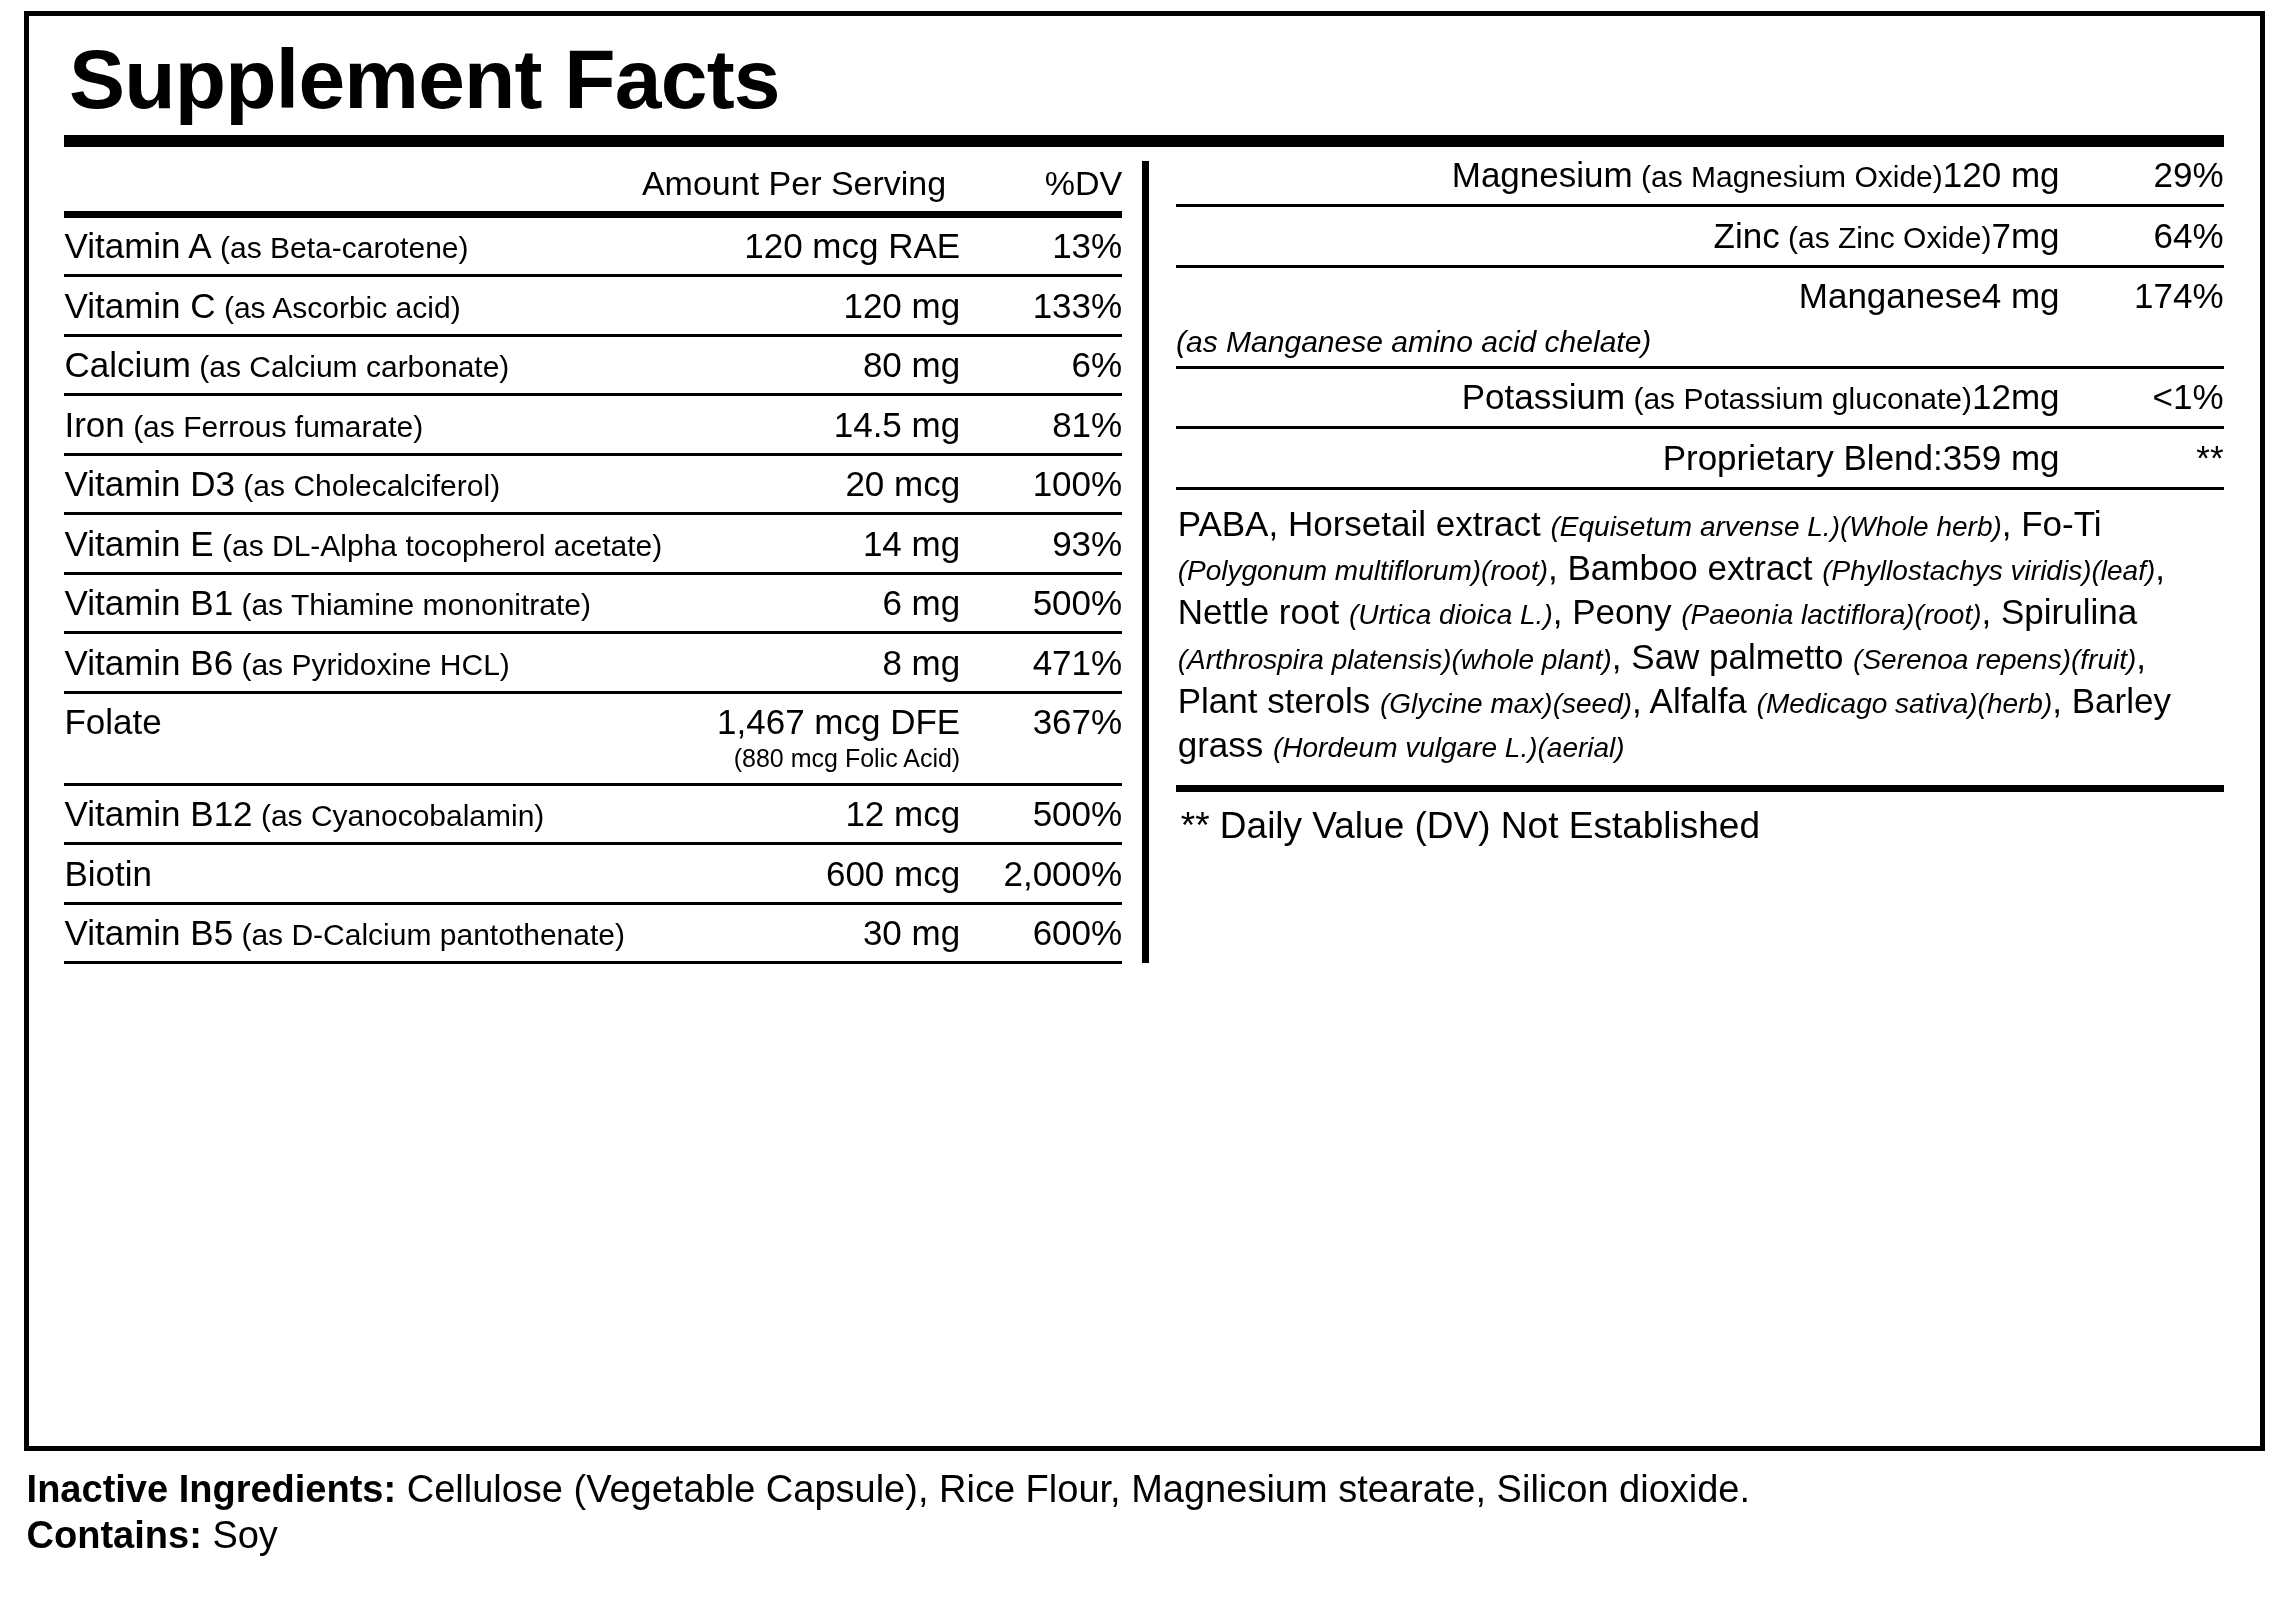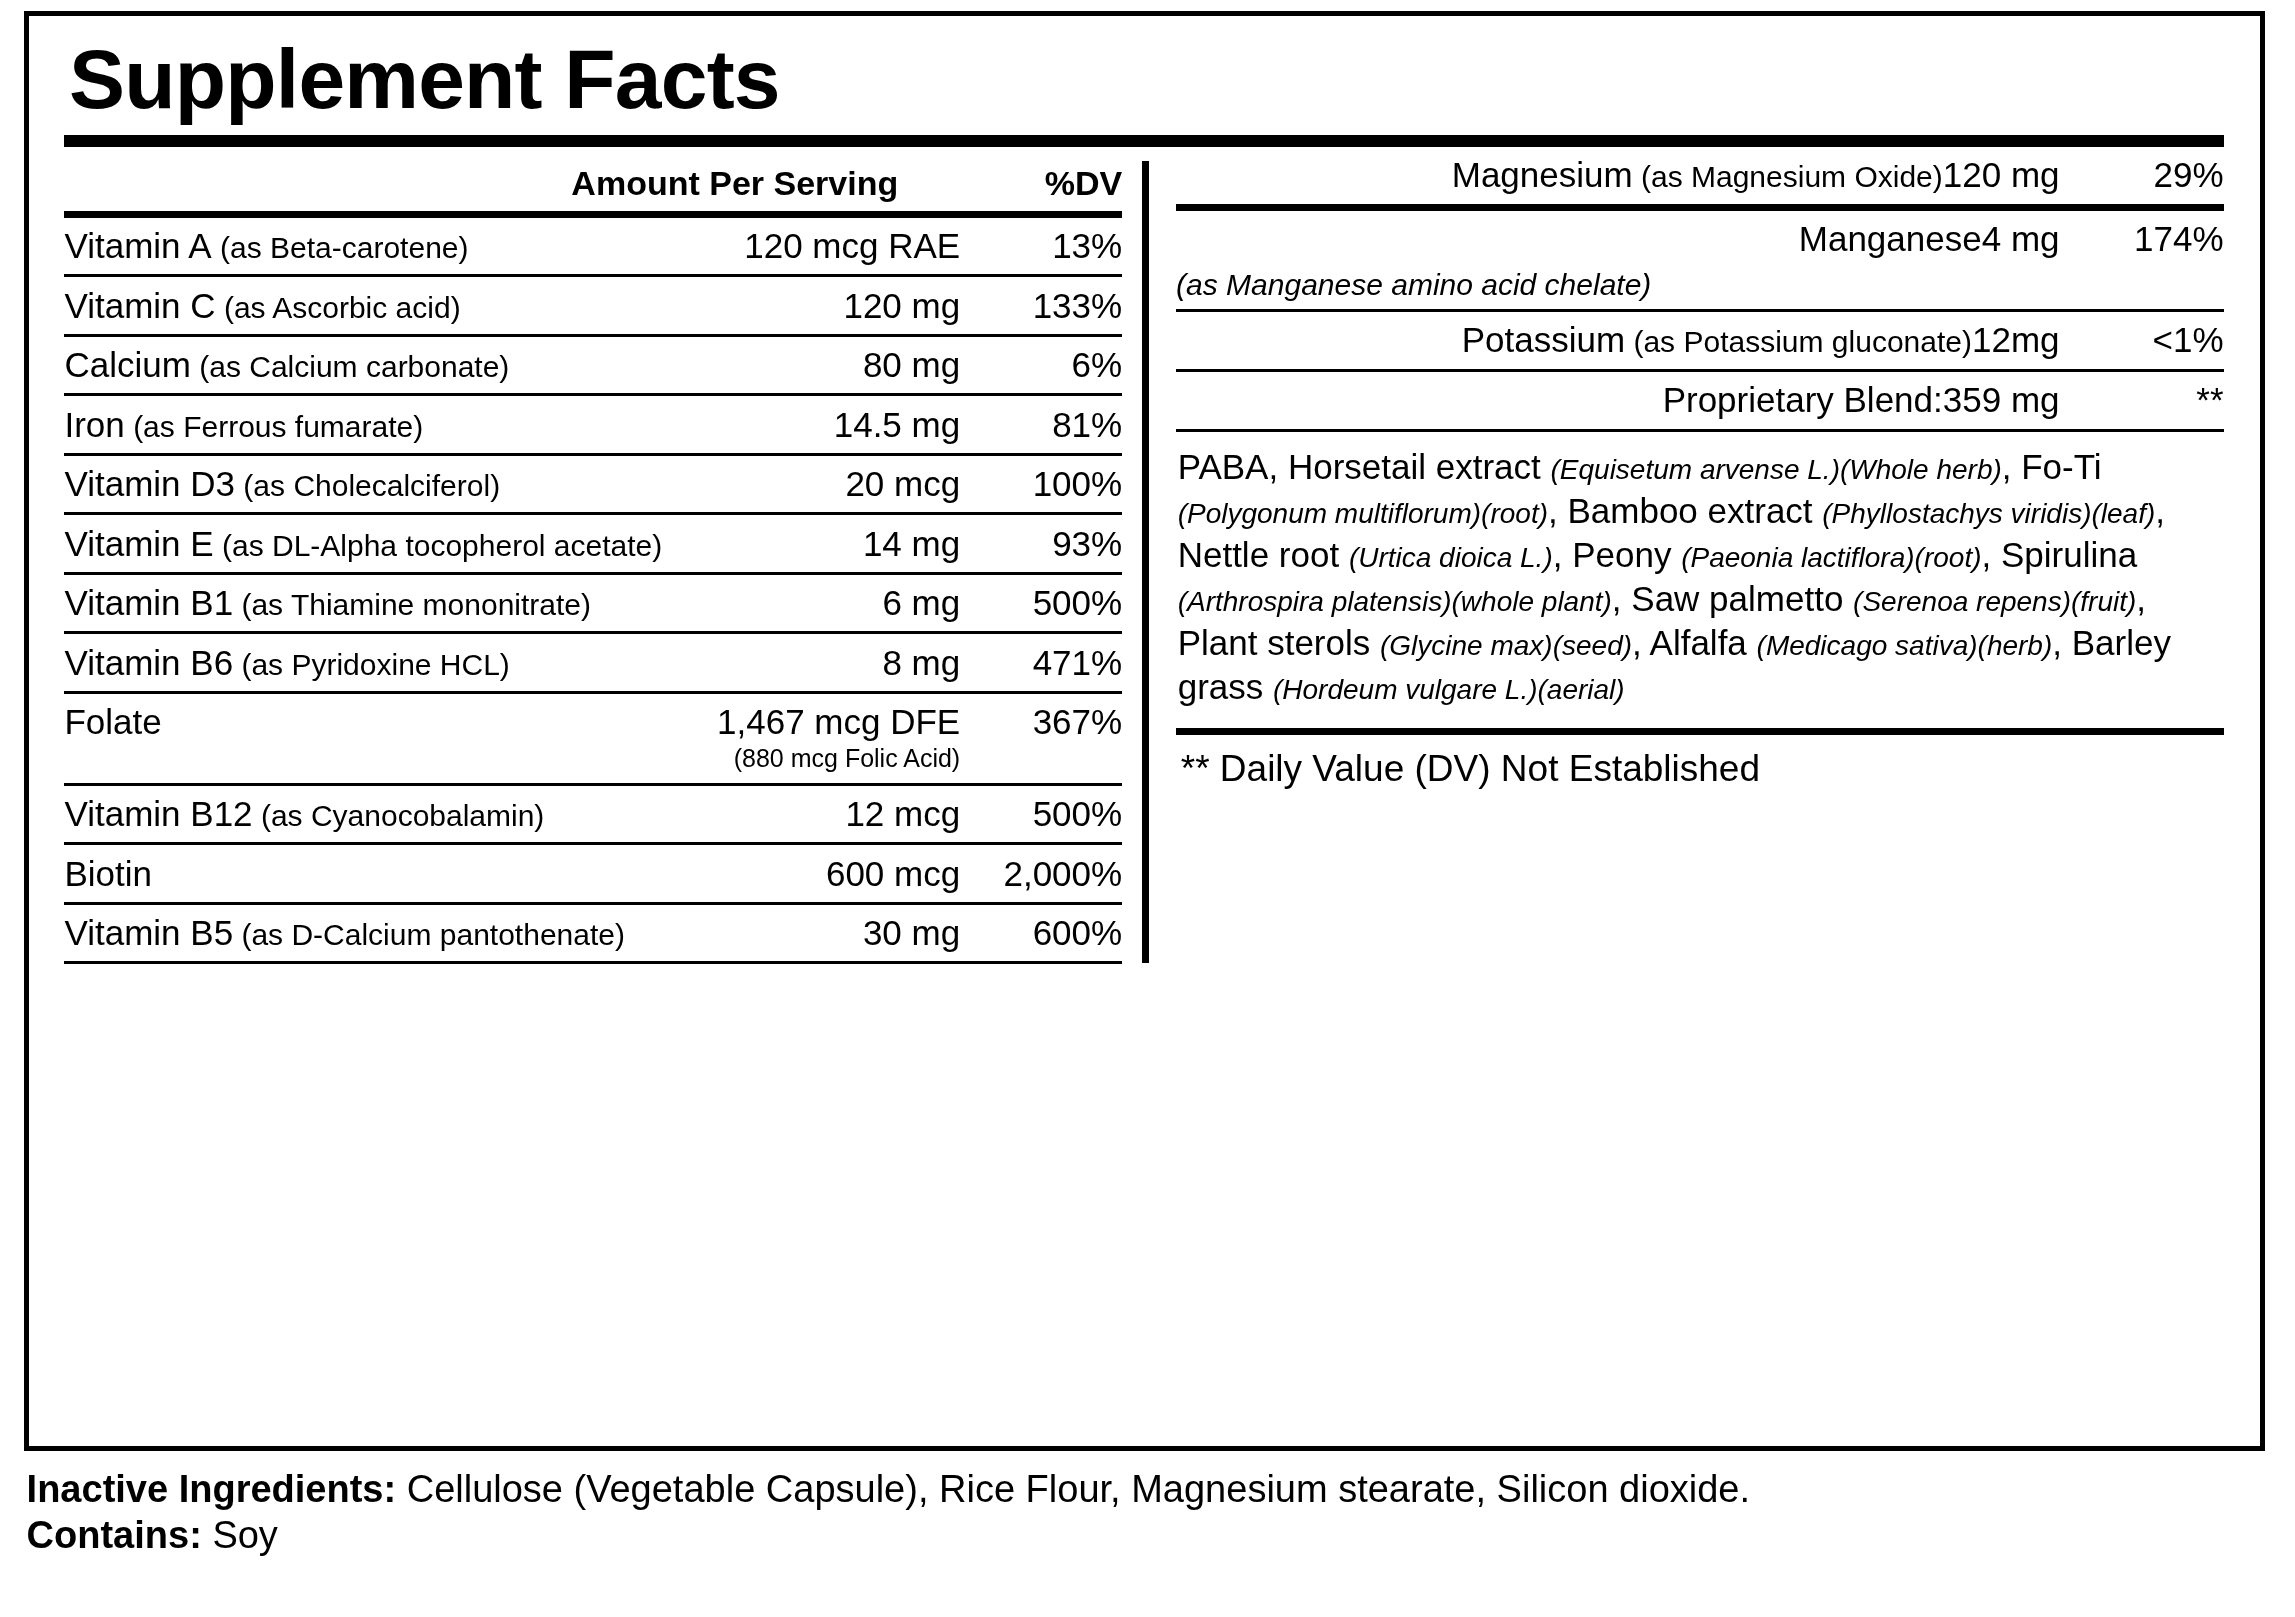--- a/index.html
+++ b/index.html
@@ -72,24 +72,23 @@
   }
   .col-right {
     flex: 1;
     padding-left: 26.6px;
     box-sizing: border-box;
   }
   .hdr-row {
     display: flex;
     justify-content: flex-end;
     align-items: baseline;
-    font-weight: bold;
+    font-weight: normal;
     font-size: 34px;
     padding: 17px 0 7.8px 0;
-    gap: 48px;
   }
   .hdr-amount { margin-right: 59px; }
   .hdr-dv { width: 117px; text-align: right; }
   .rule-med { height: 7px; background: #000; }
   .rule-thin { height: 3.1px; background: #000; }
 
   .row {
     display: flex;
     align-items: baseline;
     padding: 8.6px 0 8.6px 0;
@@ -277,20 +276,25 @@
     <div class="divider"></div>
 
     <div class="col-right">
       <div id="right-rows">
           <div class="rrow">
             <div class="nutrient">Magnesium<span class="sub"> (as Magnesium Oxide)</span></div>
             <div class="amount">120 mg</div>
             <div class="dv">29%</div>
           </div>
           <div class="rule-thin"></div>
+          <div class="rrow">
+            <div class="nutrient">Zinc<span class="sub"> (as Zinc Oxide)</span></div>
+            <div class="amount">7mg</div>
+            <div class="dv">64%</div>
+          </div>
           <div class="rule-thin"></div>
           <div class="rrow">
             <div class="nutrient">Manganese</div>
             <div class="amount">4 mg</div>
             <div class="dv">174%</div>
           </div>
           <div class="manganese-sub">(as Manganese amino acid chelate)</div>
           <div class="rule-thin"></div>
           <div class="rrow">
             <div class="nutrient">Potassium<span class="sub"> (as Potassium gluconate)</span></div>

